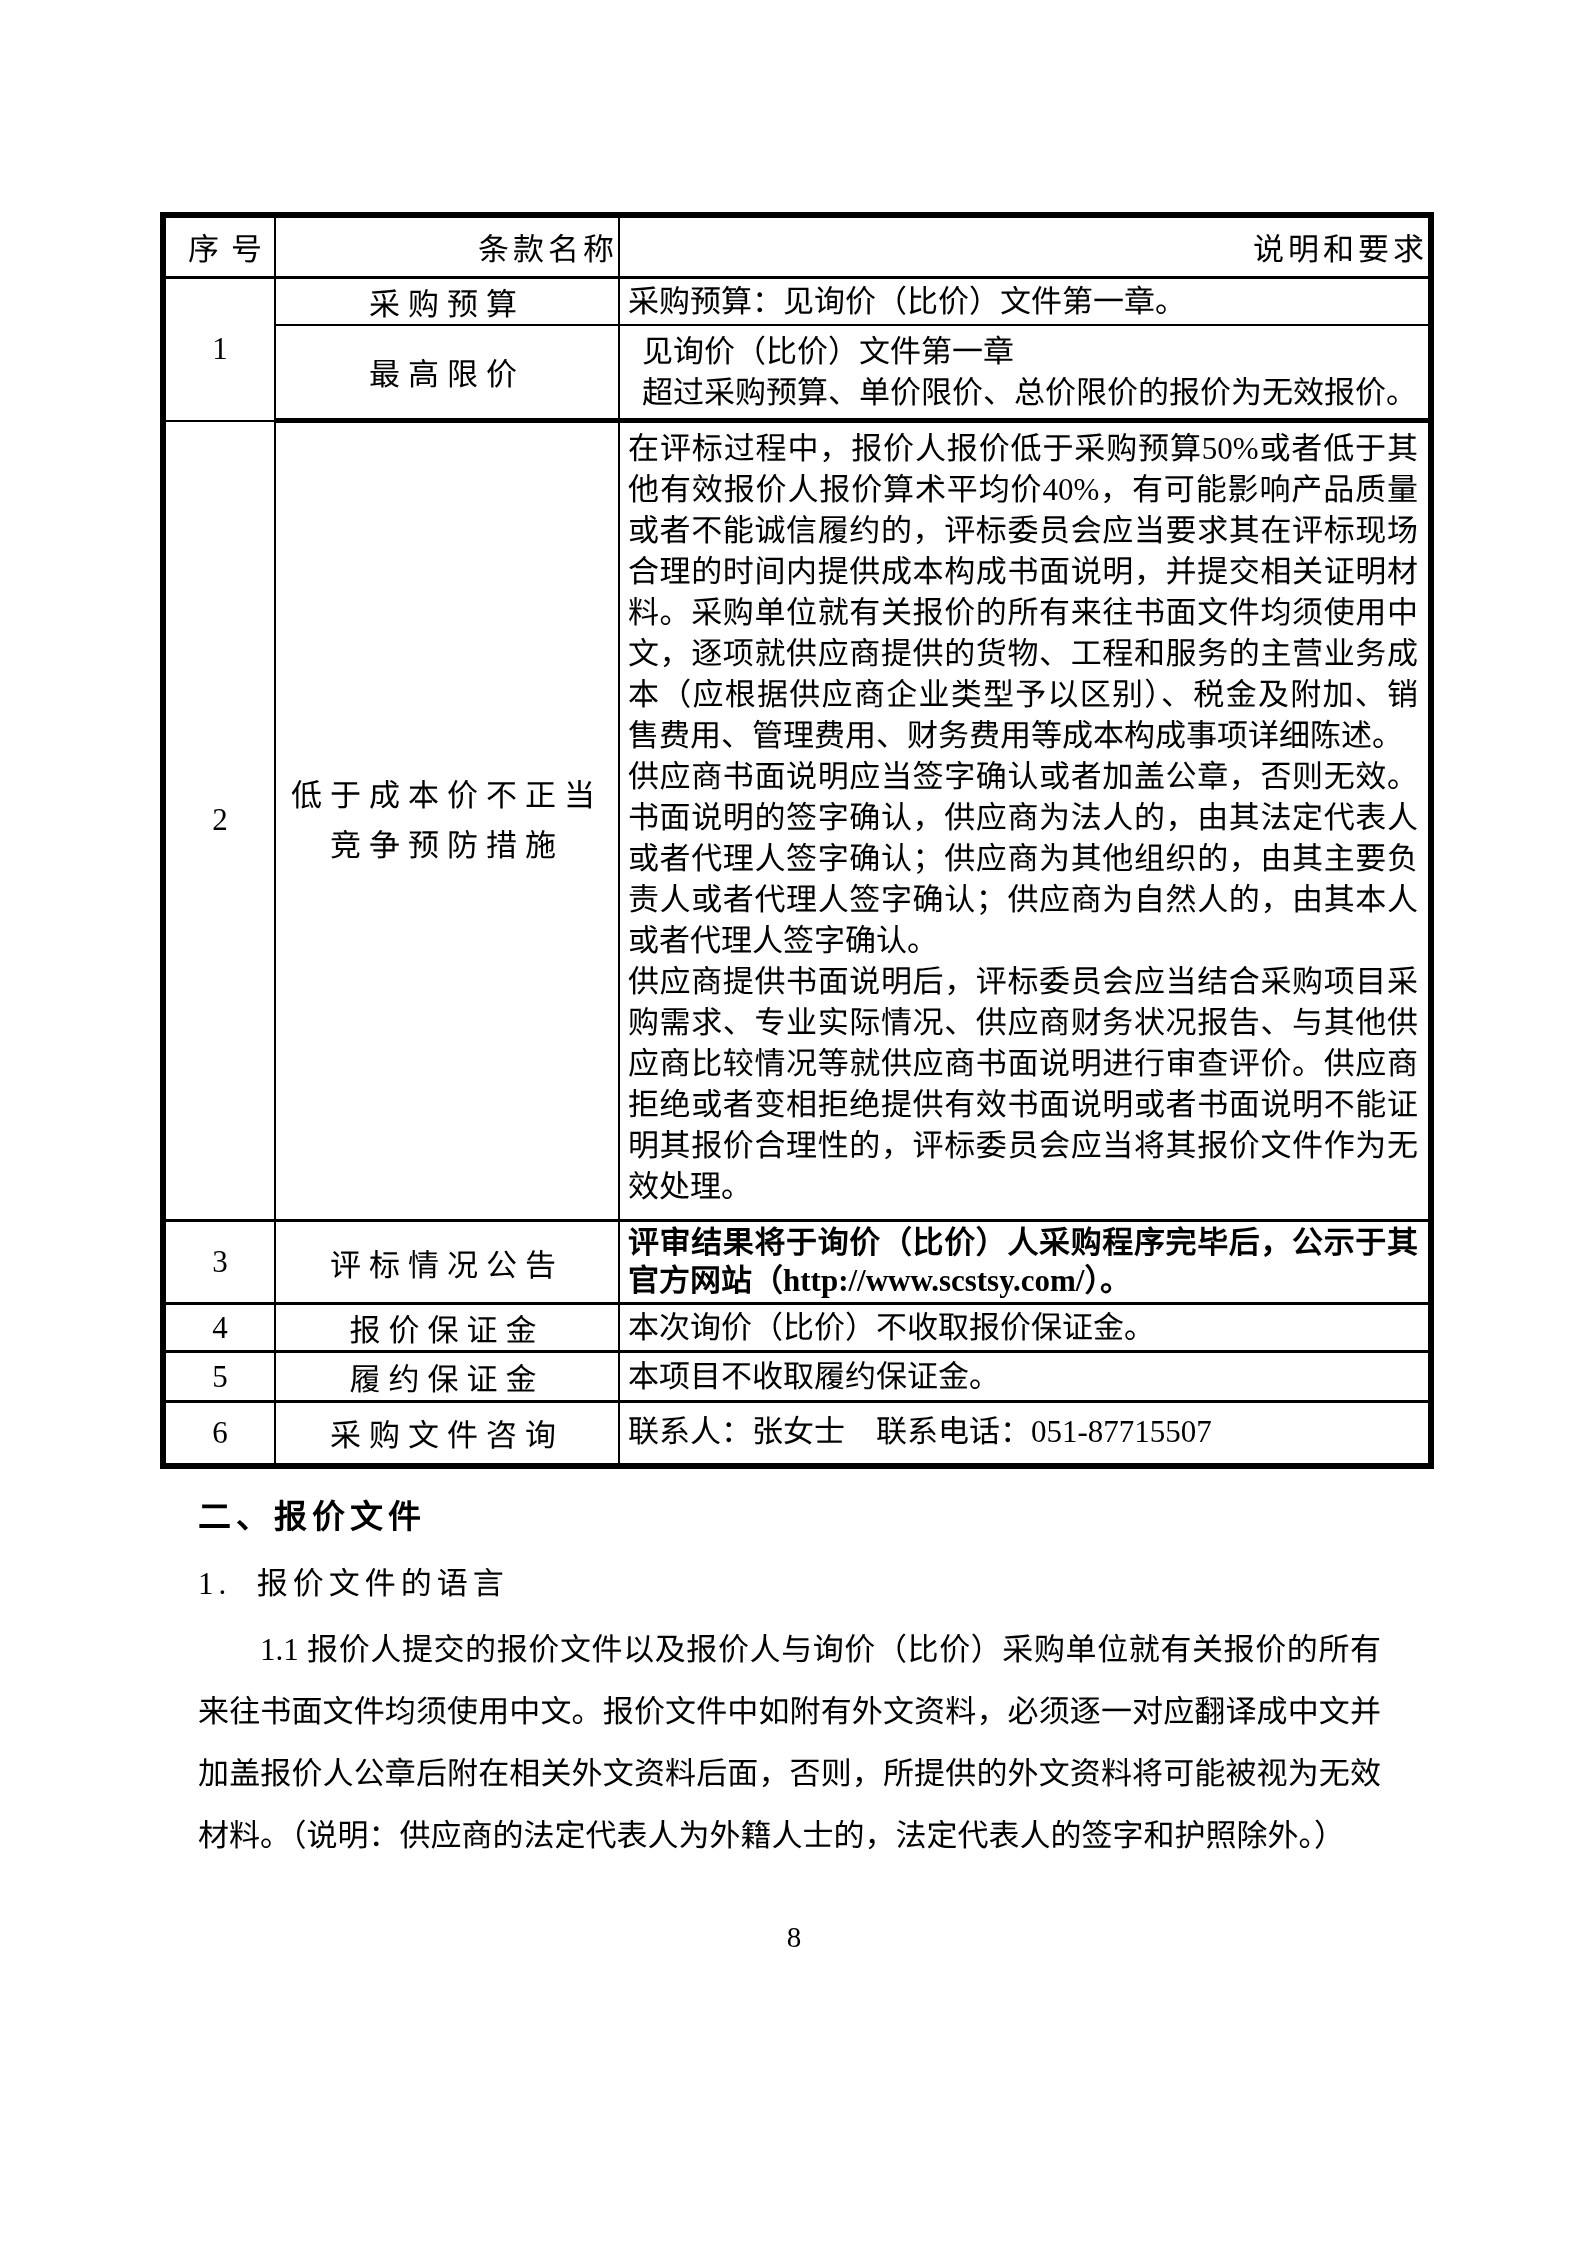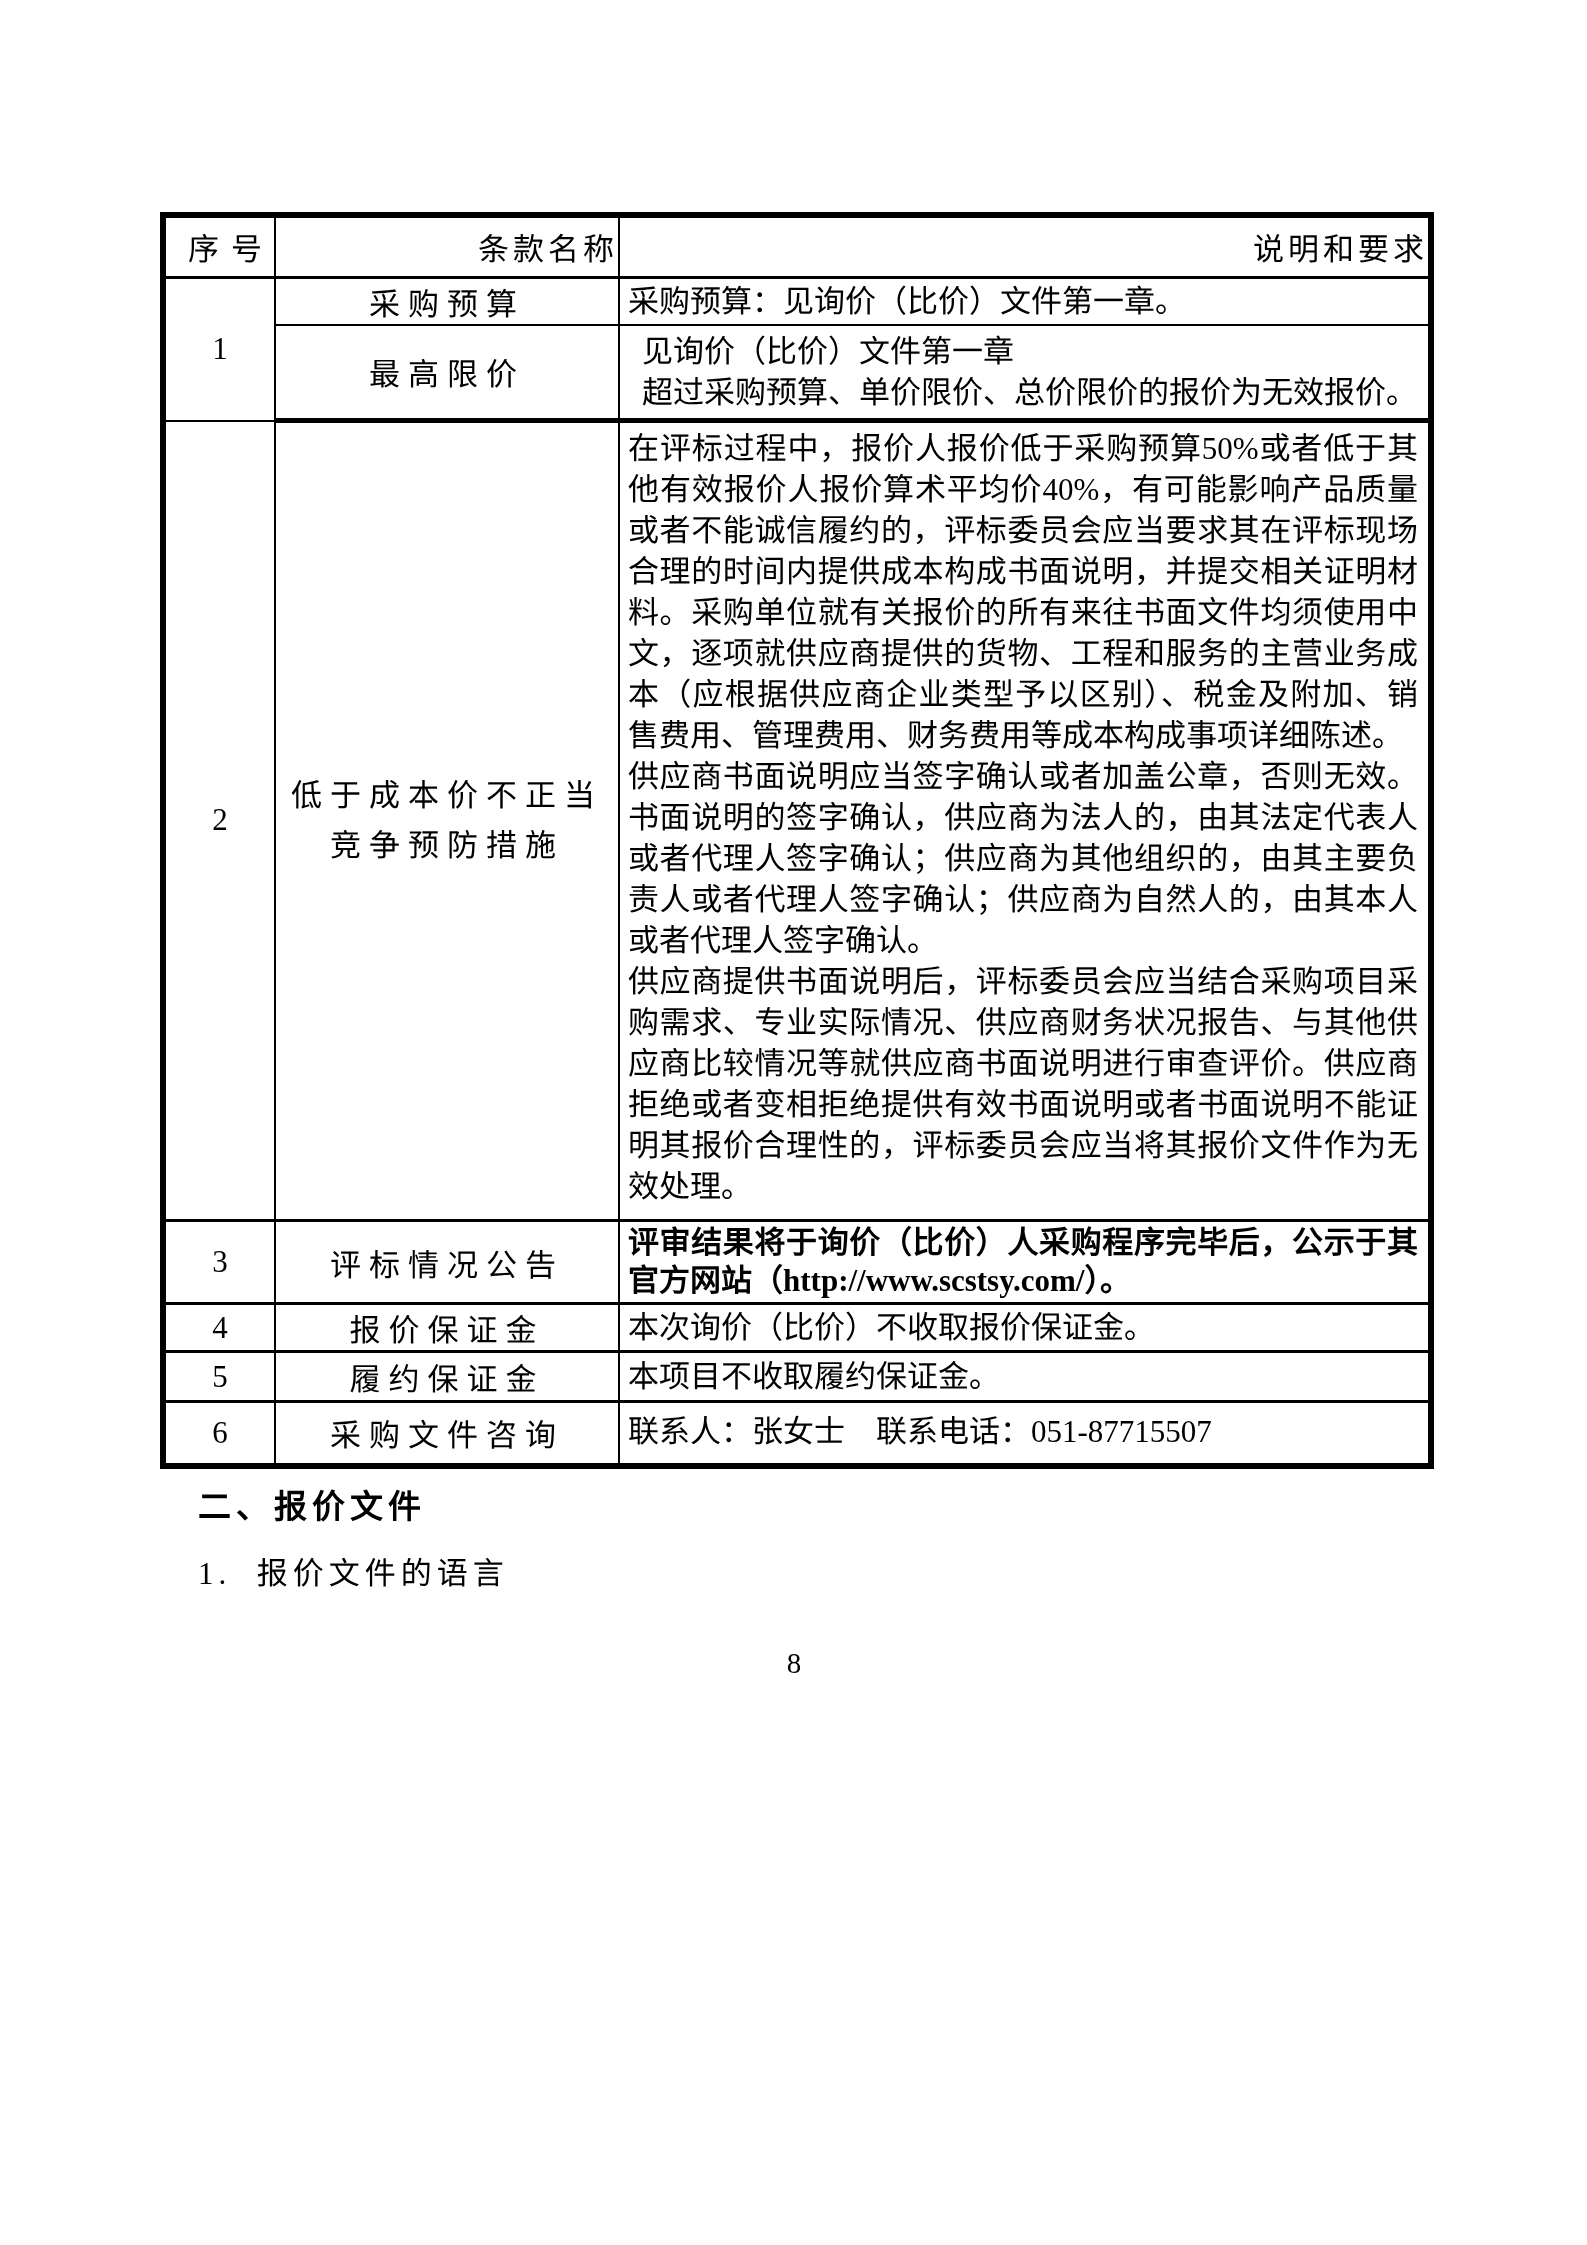--- a/index.html
+++ b/index.html
@@ -87,21 +87,21 @@
   tr.r2 td.desc-cell {
     vertical-align: top;
     padding-top: 5px;
     line-height: 41px;
   }
   tr.r2 td.desc-cell p { margin: 0; }
   tr.r3 td.desc-cell { line-height: 38px; font-weight: bold; }
   tr.r6 td.desc-cell { vertical-align: top; padding-top: 8px; }
   
   .sec2-heading {
-    margin: 18px 0 0 38px;
+    margin: 28px 0 0 38px;
     font-size: 33px;
     font-weight: 700;
     line-height: 40px;
     letter-spacing: 5px;
   }
   .sub-heading {
     margin: 28px 0 0 38px;
     font-size: 31px;
     line-height: 38px;
     letter-spacing: 5px;
@@ -188,16 +188,17 @@
         <td class="name-cell">采购文件咨询</td>
         <td class="desc-cell">联系人：张女士　联系电话：051-87715507</td>
       </tr>
     </tbody>
   </table>
 
   <h2 class="sec2-heading">二、报价文件</h2>
 
   <div class="sub-heading">1.  报价文件的语言</div>
 
+  <p class="body-para">1.1 报价人提交的报价文件以及报价人与询价（比价）采购单位就有关报价的所有来往书面文件均须使用中文。报价文件中如附有外文资料，必须逐一对应翻译成中文并加盖报价人公章后附在相关外文资料后面，否则，所提供的外文资料将可能被视为无效材料。（说明：供应商的法定代表人为外籍人士的，法定代表人的签字和护照除外。）</p>
 
   <div class="page-number">8</div>
 
 </div>
 
 </body></html>

